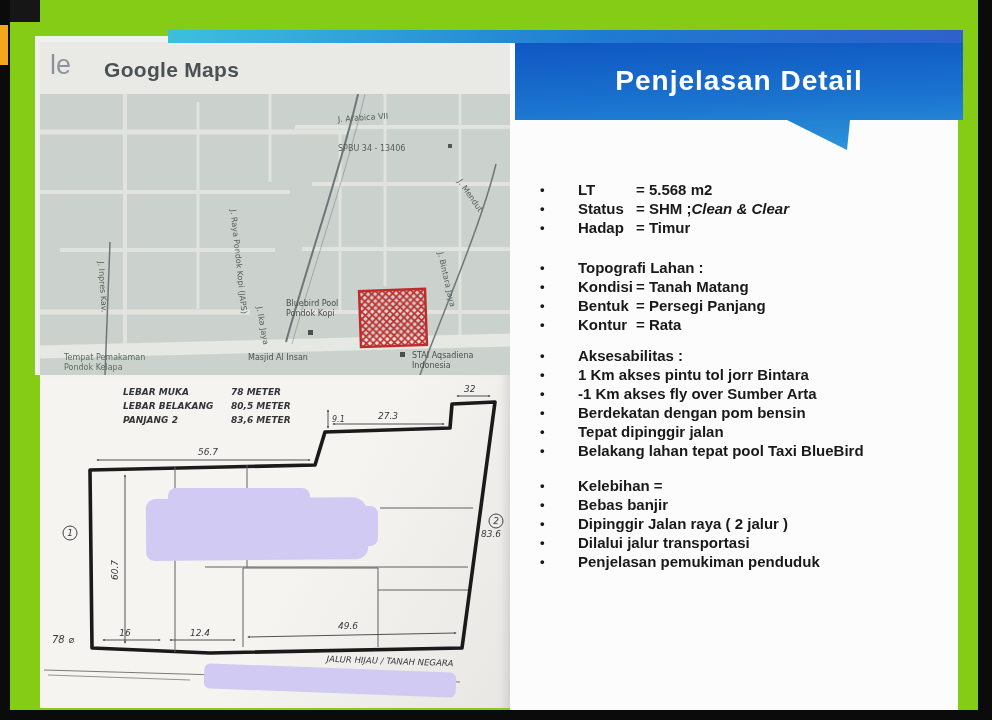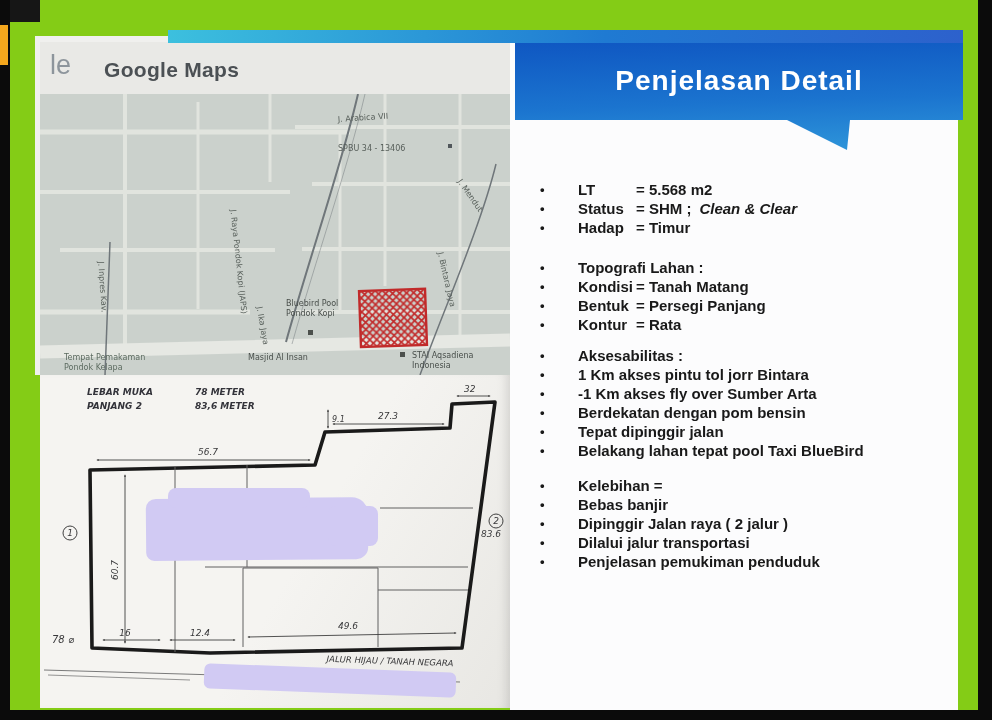--- a/index.html
+++ b/index.html
@@ -38,34 +38,34 @@
   .map-body svg{filter:blur(.35px) contrast(.97);}
 
   
   .sketch{left:40px;top:375px;width:470px;height:333px;z-index:2;
           background:linear-gradient(120deg,#f5f4f1 55%,#e8e7e3 100%);
           box-shadow:inset -10px 0 12px -8px rgba(0,0,0,.15);}
   .sketch svg{filter:blur(.25px);}
   .notes{left:87px;top:385px;width:260px;z-index:3;font-family:"DejaVu Sans",sans-serif;
          font-style:italic;font-size:9px;color:#33333a;font-weight:700;}
   .notes .nrow{display:flex;height:14px;line-height:14px;}
-  .notes .nk{width:108px;}
+  .notes .nk{width:108px;margin-left:36px;}
   .redact{background:#d1caf3;z-index:4;}
   .r-a1{left:146px;top:498px;width:222px;height:62px;border-radius:10px 16px 12px 8px;transform:rotate(-.5deg);}
   .r-a2{left:168px;top:488px;width:142px;height:20px;border-radius:8px;}
   .r-a3{left:328px;top:506px;width:50px;height:40px;border-radius:8px;}
   .r-b{left:204px;top:668px;width:252px;height:25px;border-radius:6px;transform:rotate(2.2deg);}
 
   
   .grp{left:532px;width:430px;color:#191919;font-size:15px;font-weight:700;line-height:19px;z-index:6;}
   .g-spec{top:180px;} .g-topo{top:258px;} .g-akses{top:346px;} .g-keleb{top:476px;}
   .row{display:flex;}
   .blt{width:46px;padding-left:8px;box-sizing:border-box;font-size:13px;}
   .lbl{width:58px;}
-  .vi{font-style:italic;margin-left:8px;}
+  .vi{font-style:italic;}
 
   svg text{font-family:"DejaVu Sans",sans-serif;}
   .hand{font-style:italic;fill:#38383a;}
 </style>
 </head>
 <body>
 
 <div class="stage">
 
   <div class="abs right-white"></div>
@@ -183,20 +183,24 @@
       </g>
     </svg>
   </div>
 
   <div class="abs notes">
     <div class="nrow">
       <span class="nk">LEBAR MUKA</span>
       <span class="nv">78 METER</span>
     </div>
     <div class="nrow">
+      <span class="nk">LEBAR BELAKANG</span>
+      <span class="nv">80,5 METER</span>
+    </div>
+    <div class="nrow">
       <span class="nk">PANJANG 2</span>
       <span class="nv">83,6 METER</span>
     </div>
   </div>
 
   <div class="abs redact r-a1"></div>
   <div class="abs redact r-a2"></div>
   <div class="abs redact r-a3"></div>
   <div class="abs redact r-b"></div>
 

